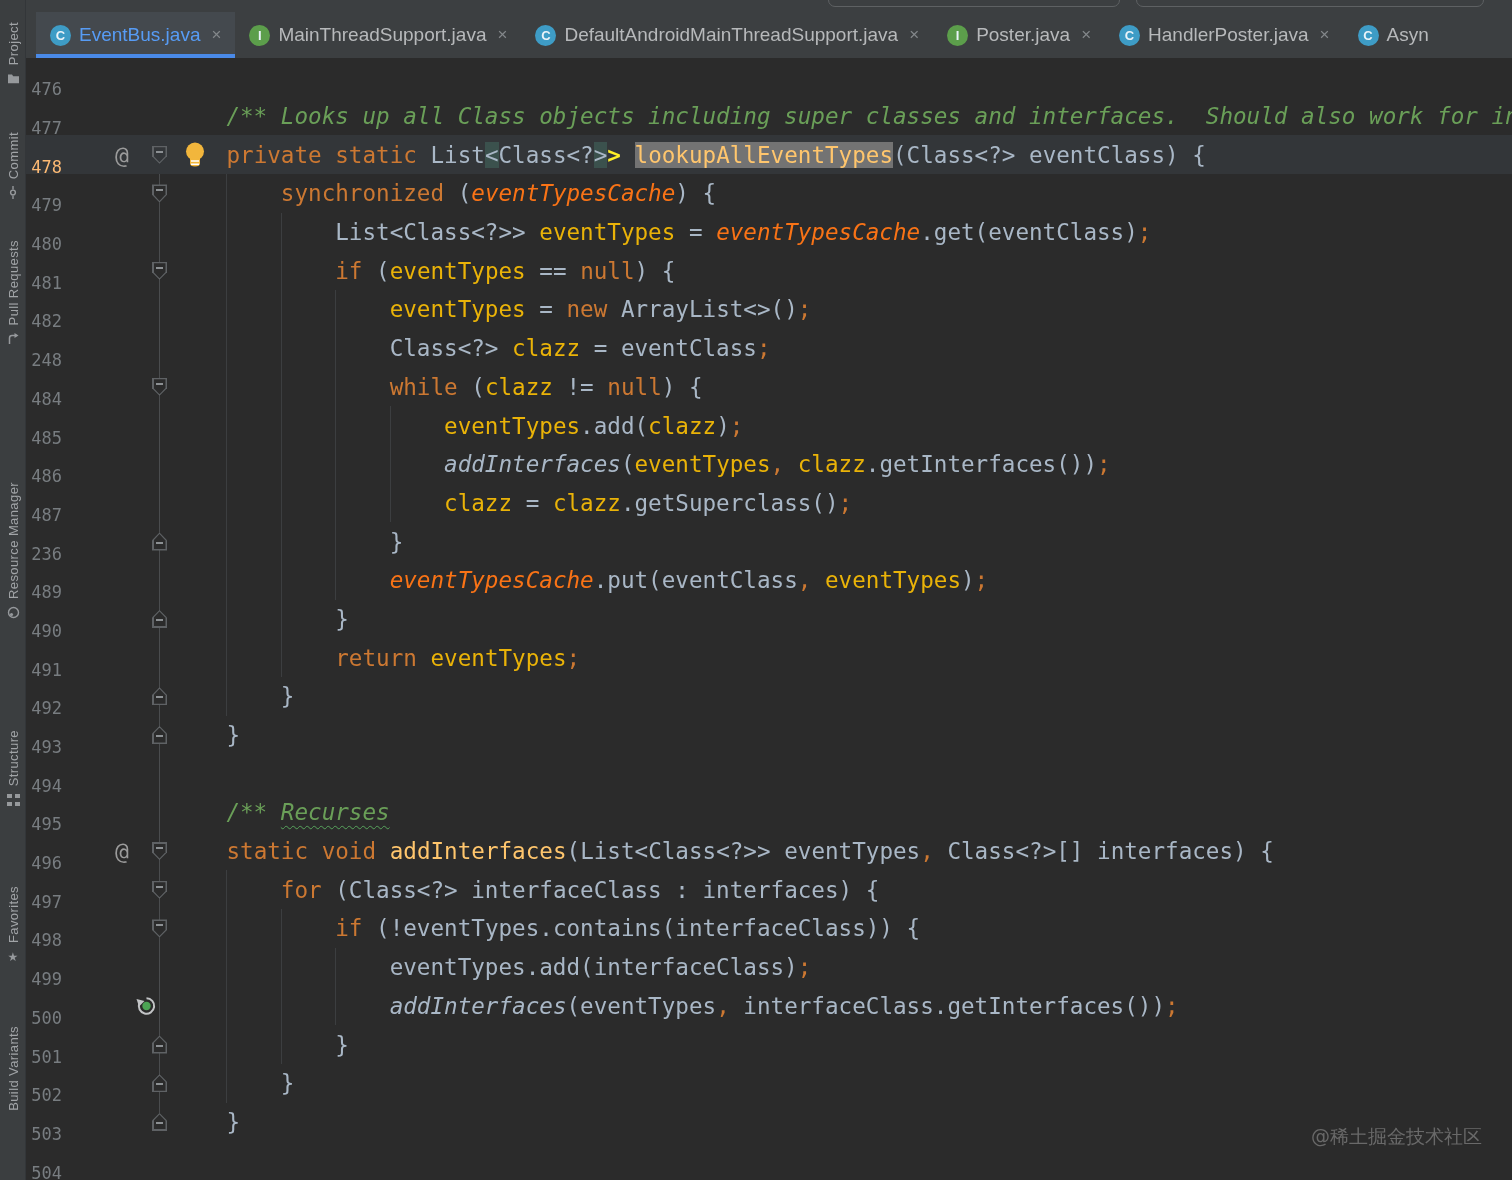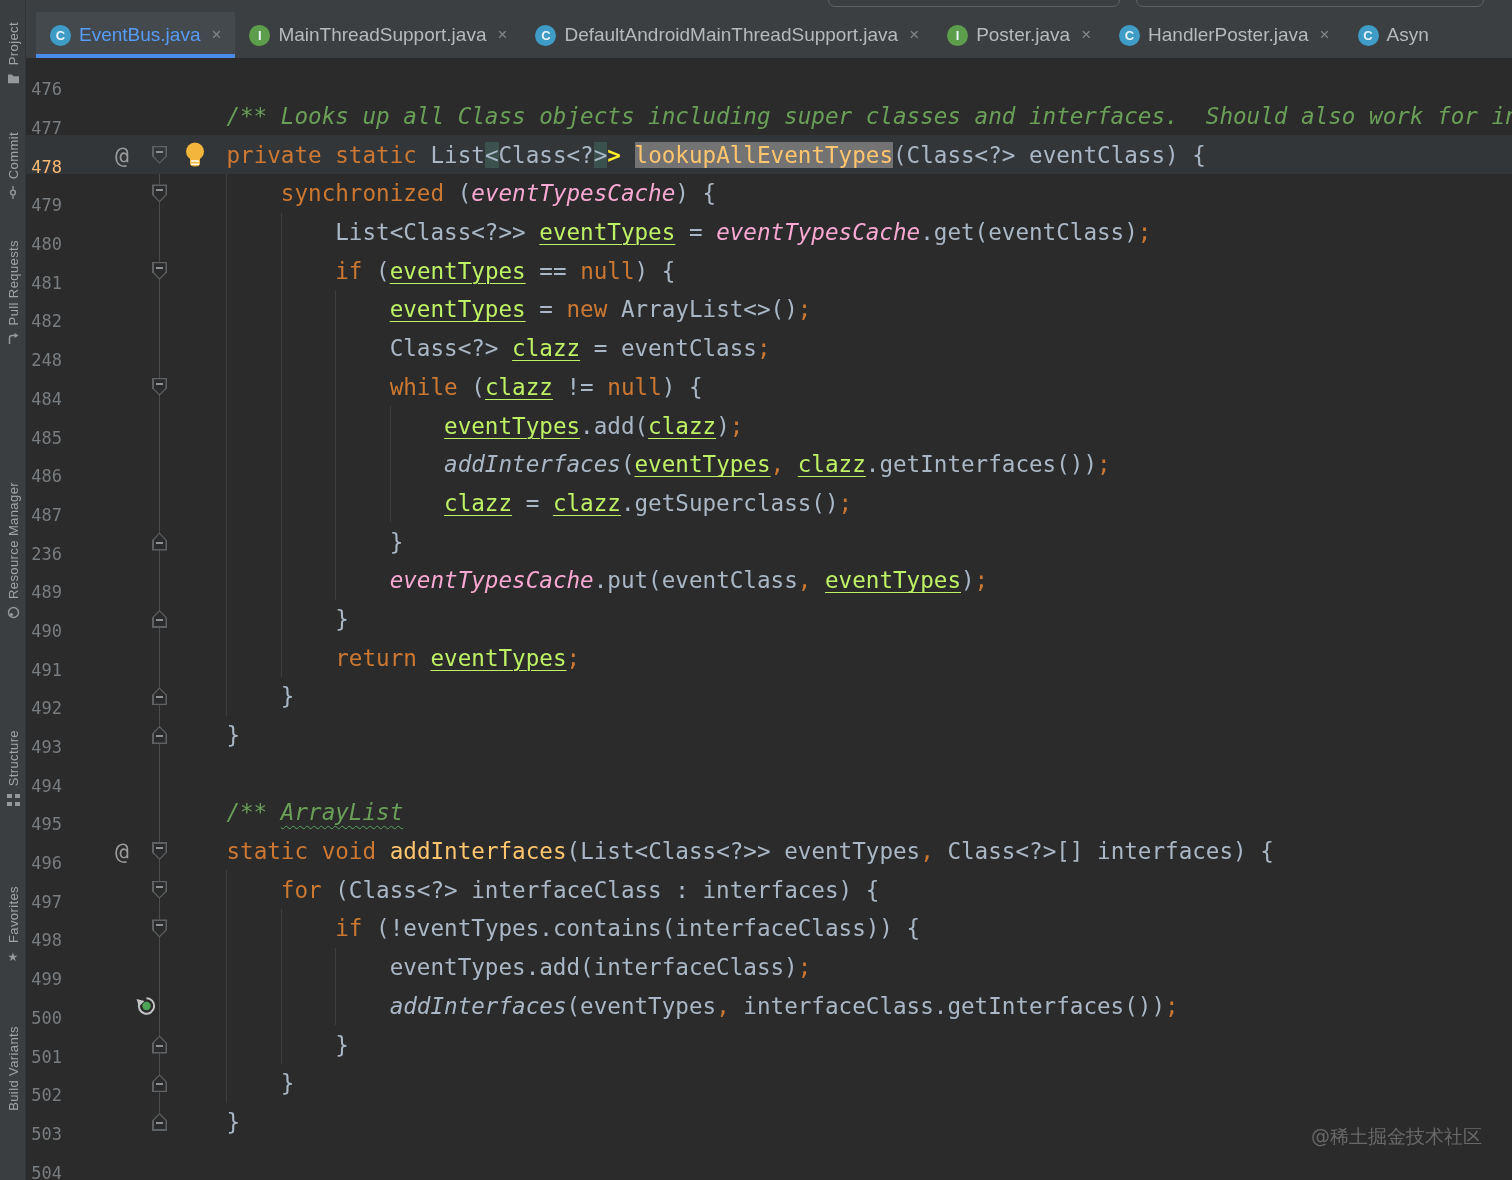--- a/index.html
+++ b/index.html
@@ -40,24 +40,24 @@
 .fold.down .mn{top:5px}
 .fold.up .mn{top:9px}
 .gicon{position:absolute;top:50%;transform:translateY(-50%);z-index:2;cursor:pointer;line-height:0}
 #foldline{position:absolute;left:133px;width:1px;background:#4A4C4E;z-index:0}
 .guide{position:absolute;width:1px;background:#3C3E40;z-index:0}
 
 .tk-k{color:#CC7832}
 .tk-p{color:#A9B7C6}
 .tk-c{color:#6A9F58;font-style:italic}
 .tk-cw{color:#6A9F58;font-style:italic;text-decoration:underline;text-decoration-style:wavy;text-decoration-color:#57A35C;text-decoration-thickness:1px;text-underline-offset:5px}
-.tk-f{color:#f9a8d4;font-style:italic}
+.tk-f{color:#f97316;font-style:italic}
 .tk-m{color:#FFC66D}
 .tk-hl{color:#FFC66D;background:#737373}
-.tk-u{color:#bef264;text-decoration:underline;text-underline-offset:4px;text-decoration-thickness:1px}
+.tk-u{color:#eab308;text-underline-offset:4px;text-decoration-thickness:1px}
 .tk-s{color:#CC7832}
 .tk-y{color:#FFEF28;font-weight:bold}
 .tk-mb{color:#A9B7C6;background:#3B514D}
 .tk-i{color:#A9B7C6;font-style:italic}
 #watermark{position:absolute;right:30px;bottom:30px;color:#696969;font-size:19px;z-index:6;font-family:"DejaVu Sans",sans-serif}
 </style>
 </head>
 <body>
 
 <div id="app">
@@ -285,21 +285,21 @@
             <span class="mn"></span>
           </div>
           <div class="code"><span class="tk-p">    }</span></div>
         </div>
         <div class="row">
           <div class="num">494</div>
           <div class="code"></div>
         </div>
         <div class="row">
           <div class="num">495</div>
-          <div class="code"><span class="tk-c">    /** </span><span class="tk-cw">ArrayList</span></div>
+          <div class="code"><span class="tk-c">    /** </span><span class="tk-cw">Recurses</span></div>
         </div>
         <div class="row">
           <div class="num">496</div>
           <div class="ann">@</div>
           <div class="fold down">
             <span class="o"></span>
             <span class="in"></span>
             <span class="mn"></span>
           </div>
           <div class="code"><span class="tk-p">    </span><span class="tk-k">static</span><span class="tk-p"> </span><span class="tk-k">void</span><span class="tk-p"> </span><span class="tk-m">addInterfaces</span><span class="tk-p">(List&lt;Class&lt;?&gt;&gt; eventTypes</span><span class="tk-s">,</span><span class="tk-p"> Class&lt;?&gt;[] interfaces) {</span></div>

